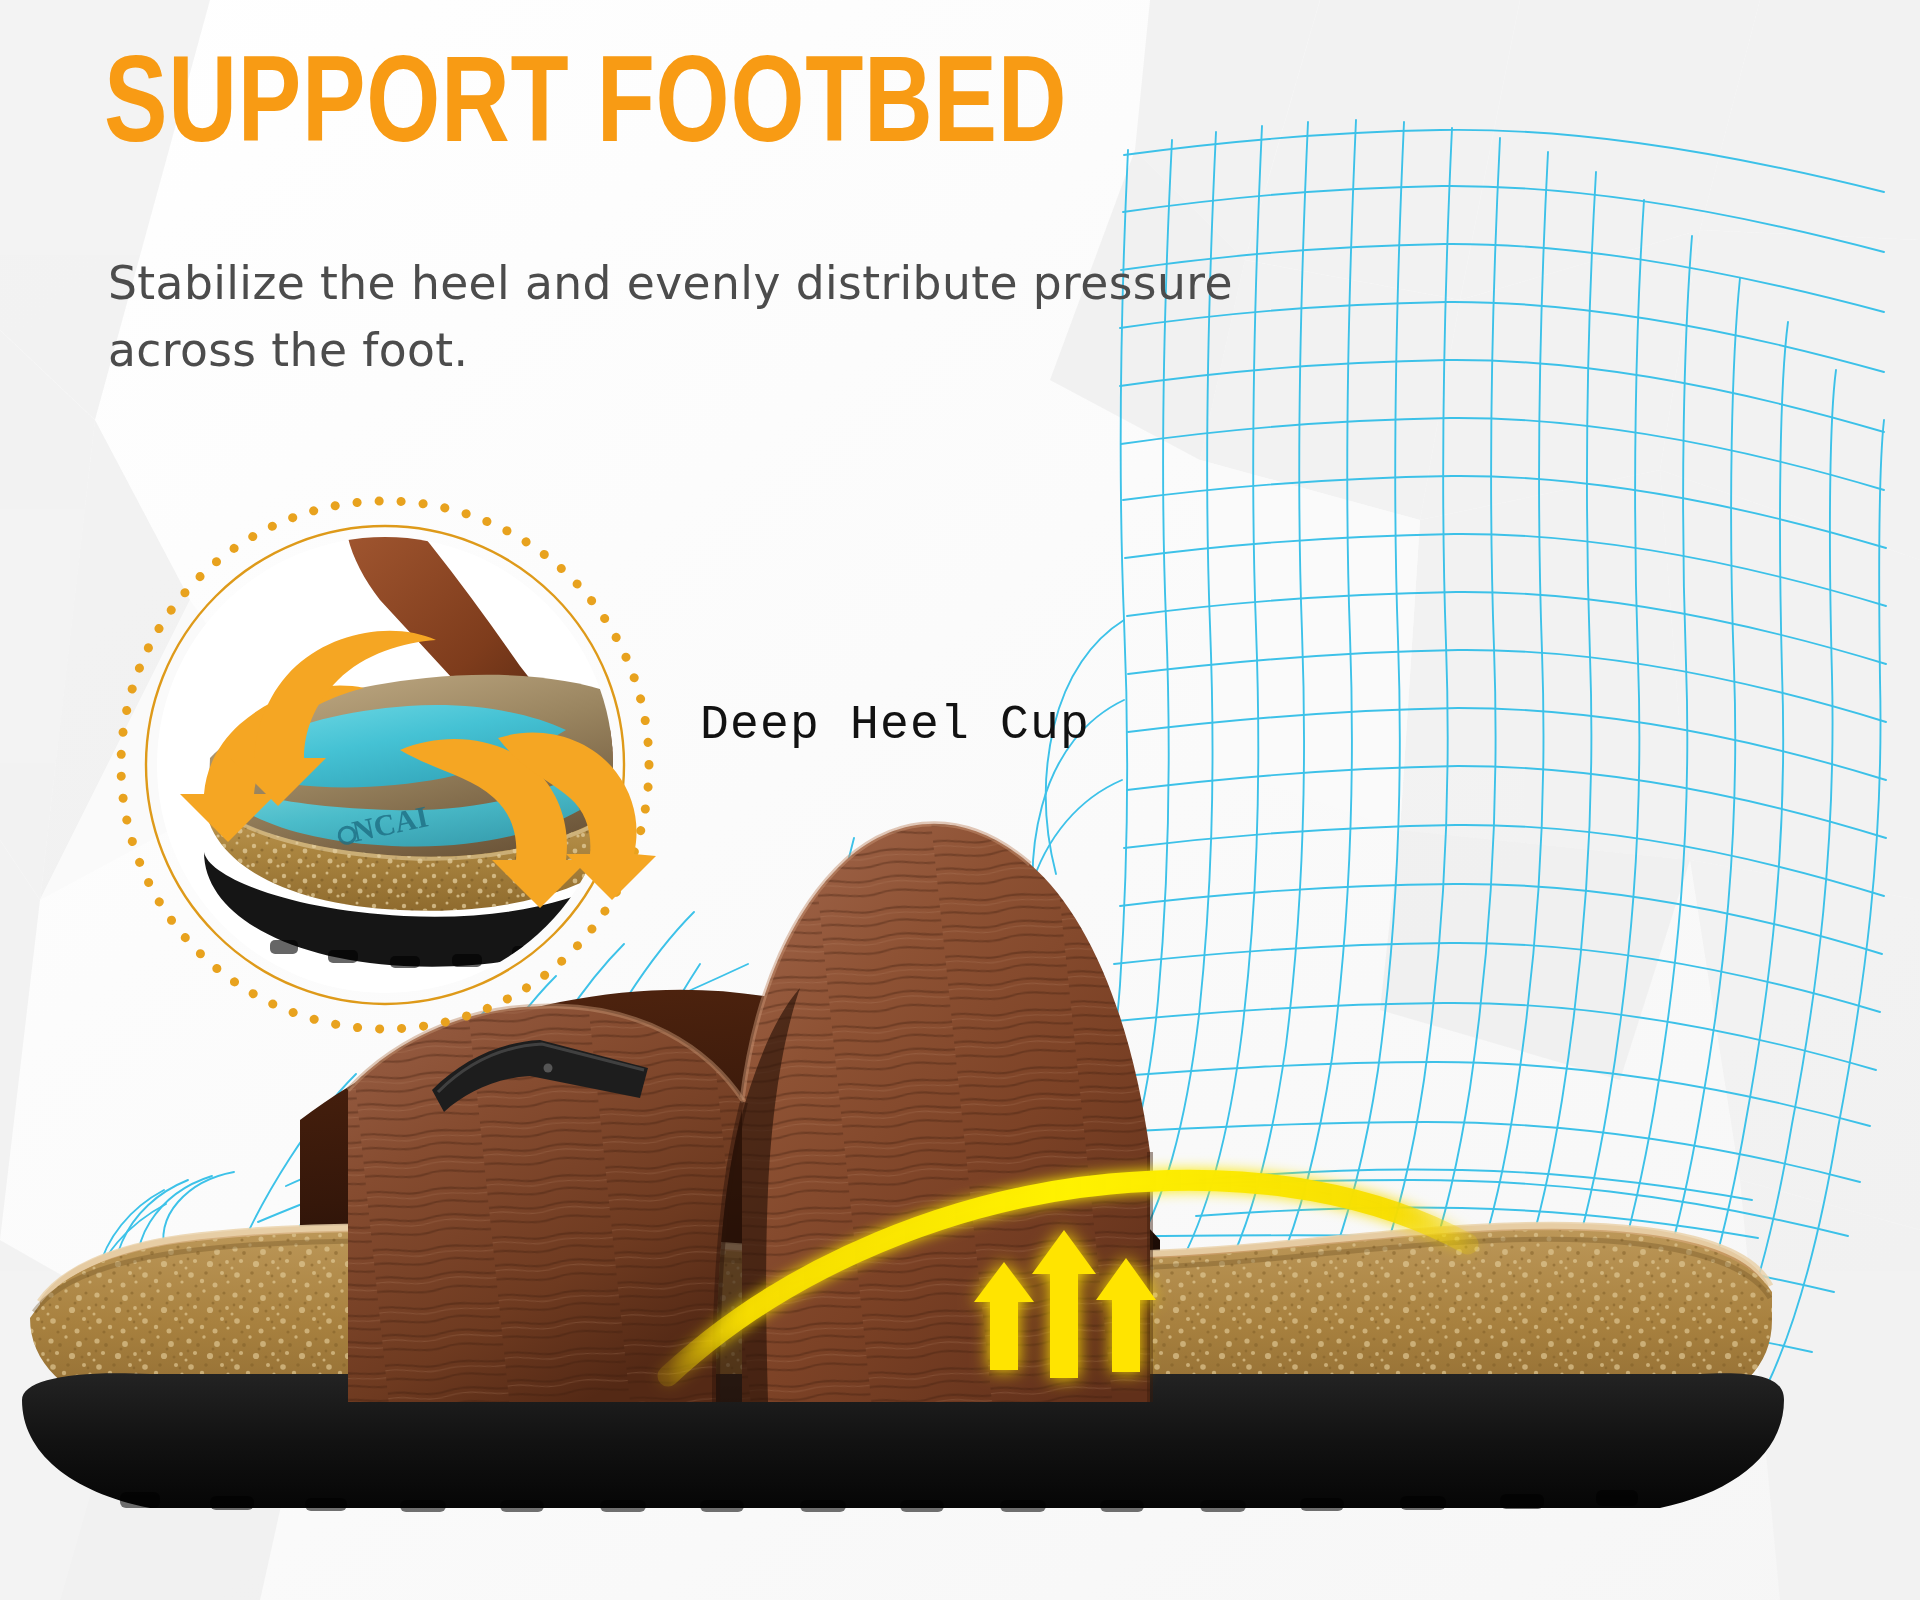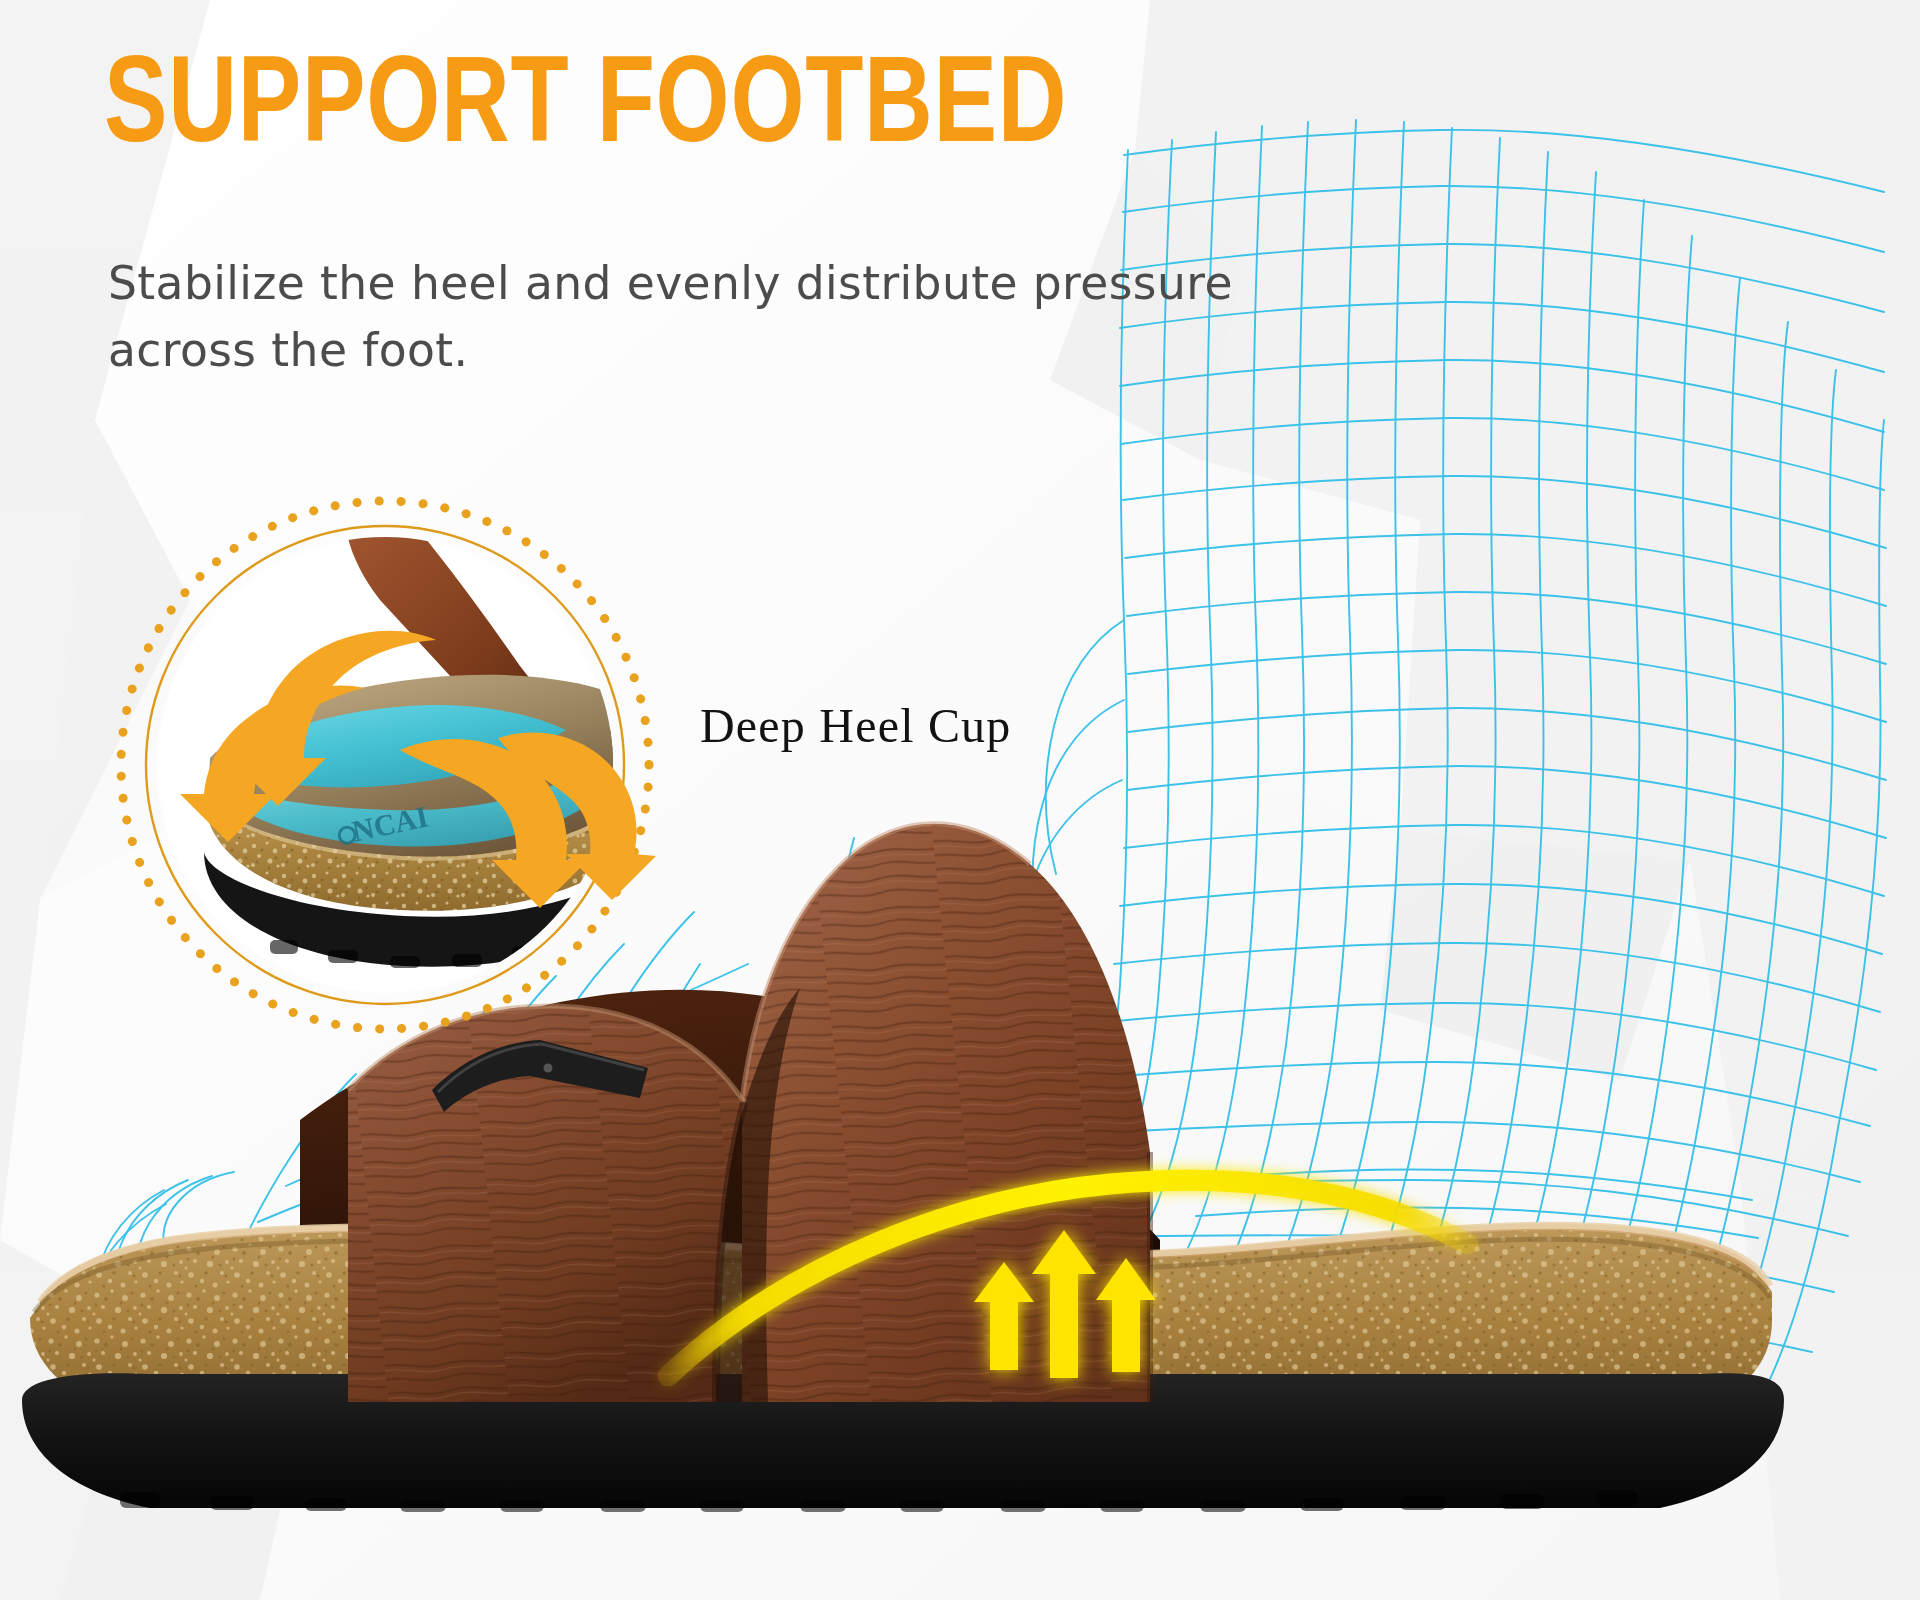--- a/index.html
+++ b/index.html
@@ -36,21 +36,21 @@
     line-height:1.42;
     letter-spacing:0.4px;
     color:#4c4c4c;
     transform:scaleX(0.97);
     transform-origin:left top;
   }
 
   
   .caption-dhc{
     position:absolute;left:700px;top:698px;z-index:32;
-    font-family:Liberation Serif, serif;
+    font-family:Liberation Mono, monospace;
     font-size:48px;
     letter-spacing:1.2px;
     color:#121212;
     white-space:nowrap;
   }
 
   
   #inset{position:absolute;left:100px;top:480px;width:570px;height:570px;z-index:28;}
 
   

